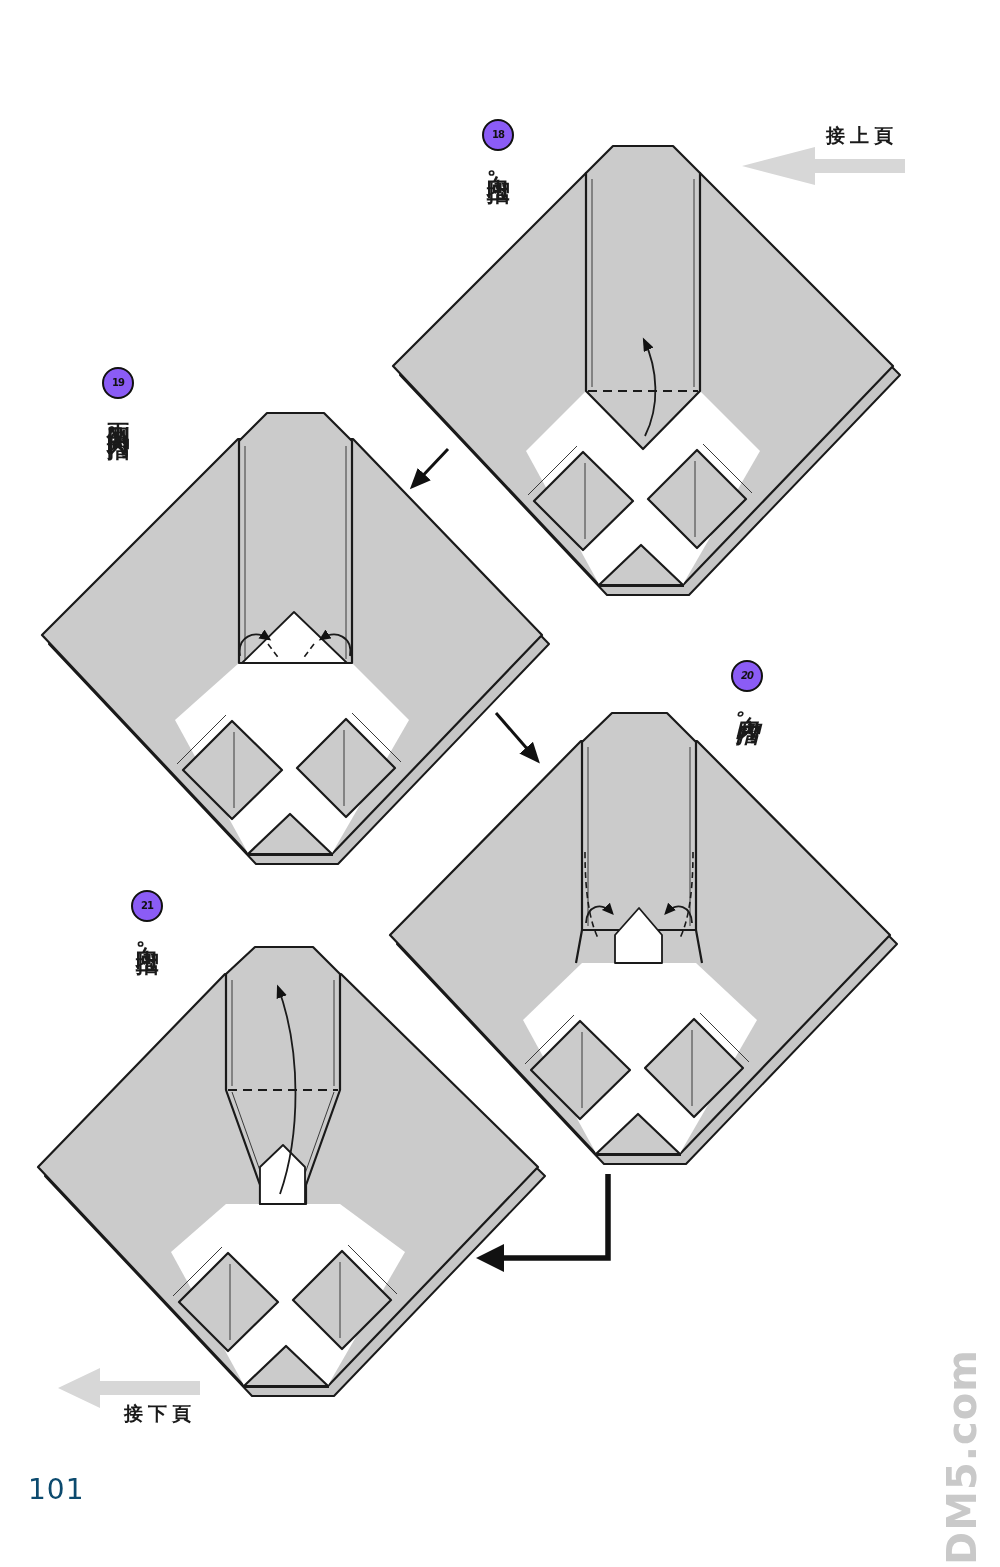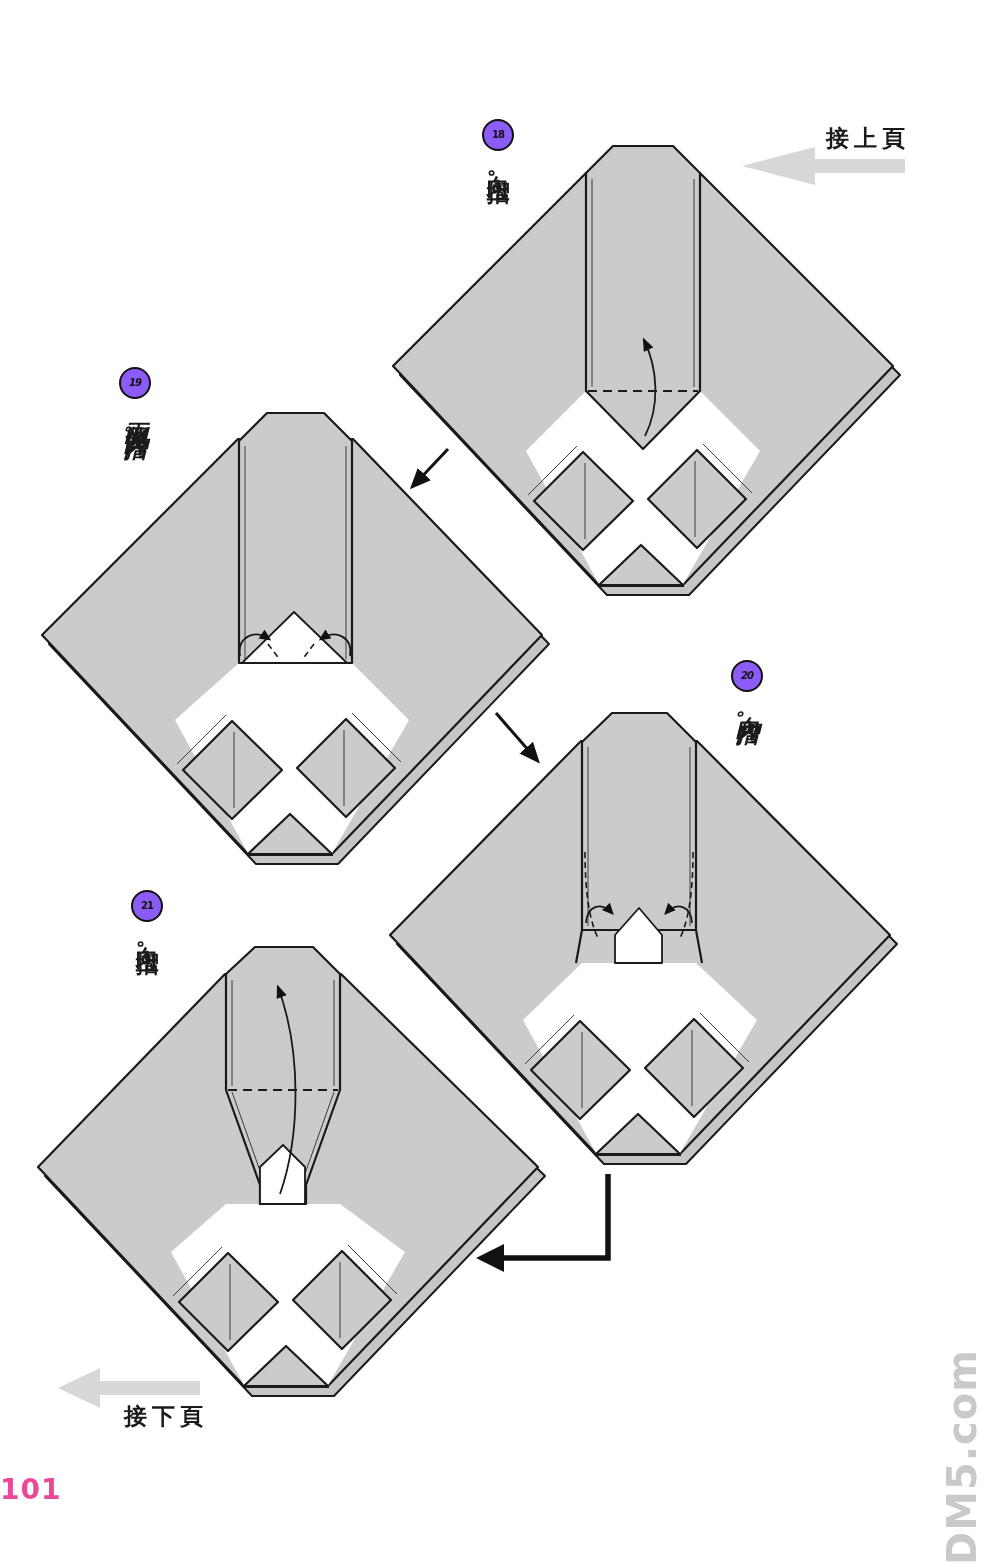--- a/index.html
+++ b/index.html
@@ -26,22 +26,22 @@
   .step-label{position:absolute;display:flex;flex-direction:column;align-items:center;gap:5px;}
   .step-num{
     width:28px;height:28px;border:2.5px solid #111;border-radius:50%;background:#8b5cf6;
     display:flex;align-items:center;justify-content:center;
     font-size:10px;font-weight:bold;line-height:1;letter-spacing:-1px;
   }
   .step-text{
     writing-mode:vertical-rl;text-orientation:upright;
     font-size:23px;font-weight:bold;letter-spacing:4px;color:#1a1a1a;line-height:1.1;
   }
-  .nav-text{position:absolute;font-size:23px;font-weight:bold;letter-spacing:5px;color:#1a1a1a;}
-  .page-number{position:absolute;left:0;top:1473px;font-size:28px;font-weight:bold;letter-spacing:1px;color:#ec4899;}
+  .nav-text{position:absolute;font-size:19px;font-weight:bold;letter-spacing:5px;color:#1a1a1a;}
+  .page-number{position:absolute;left:28px;top:1473px;font-size:28px;font-weight:normal;letter-spacing:1px;color:#0c4a6e;}
   .watermark{
     position:absolute;left:872px;top:1452px;width:180px;height:46px;
     transform:rotate(-90deg);transform-origin:center center;
     font-size:40px;font-weight:bold;color:#c9c9c9;letter-spacing:1px;text-align:center;line-height:46px;
   }
 </style>
 </head>
 <body>
 
 <div class="page">
@@ -79,21 +79,21 @@
 
   <svg style="left:398px;top:443px;" width="64" height="58" viewBox="0 0 64 58">
     <defs>
         <marker id="mA" markerWidth="9" markerHeight="8" refX="5" refY="3" orient="auto">
           <path d="M0,0 L7,3 L0,6 Z" fill="#111"></path>
         </marker>
       </defs>
     <path class="barrow" marker-end="url(#mA)" d="M50,6 L16,42"></path>
   </svg>
 
-  <div class="step-label" style="left:119px;top:367px;font-style:italic;">
+  <div class="step-label" style="left:102px;top:367px;">
     <span class="step-num">19</span>
     <span class="step-text">兩側向內摺。</span>
   </div>
 
   <svg style="left:37px;top:410px;" width="510" height="480" viewBox="0 0 510 480">
     <defs>
       <marker id="m19L" markerWidth="9" markerHeight="8" refX="5" refY="3" orient="auto">
           <path d="M0,0 L6.5,3 L0,6 Z" fill="#111"></path>
         </marker>
       <marker id="m19R" markerWidth="9" markerHeight="8" refX="5" refY="3" orient="auto">

